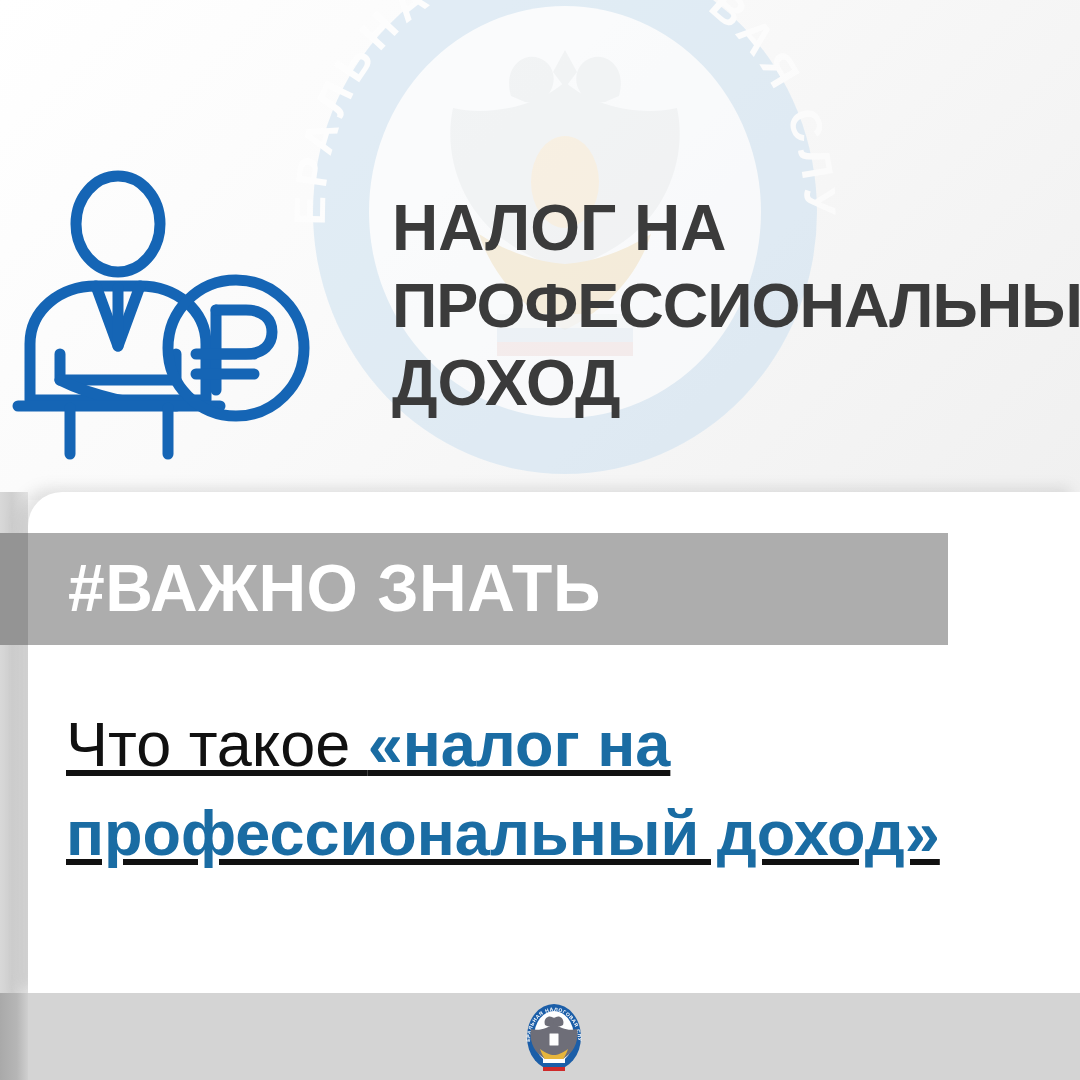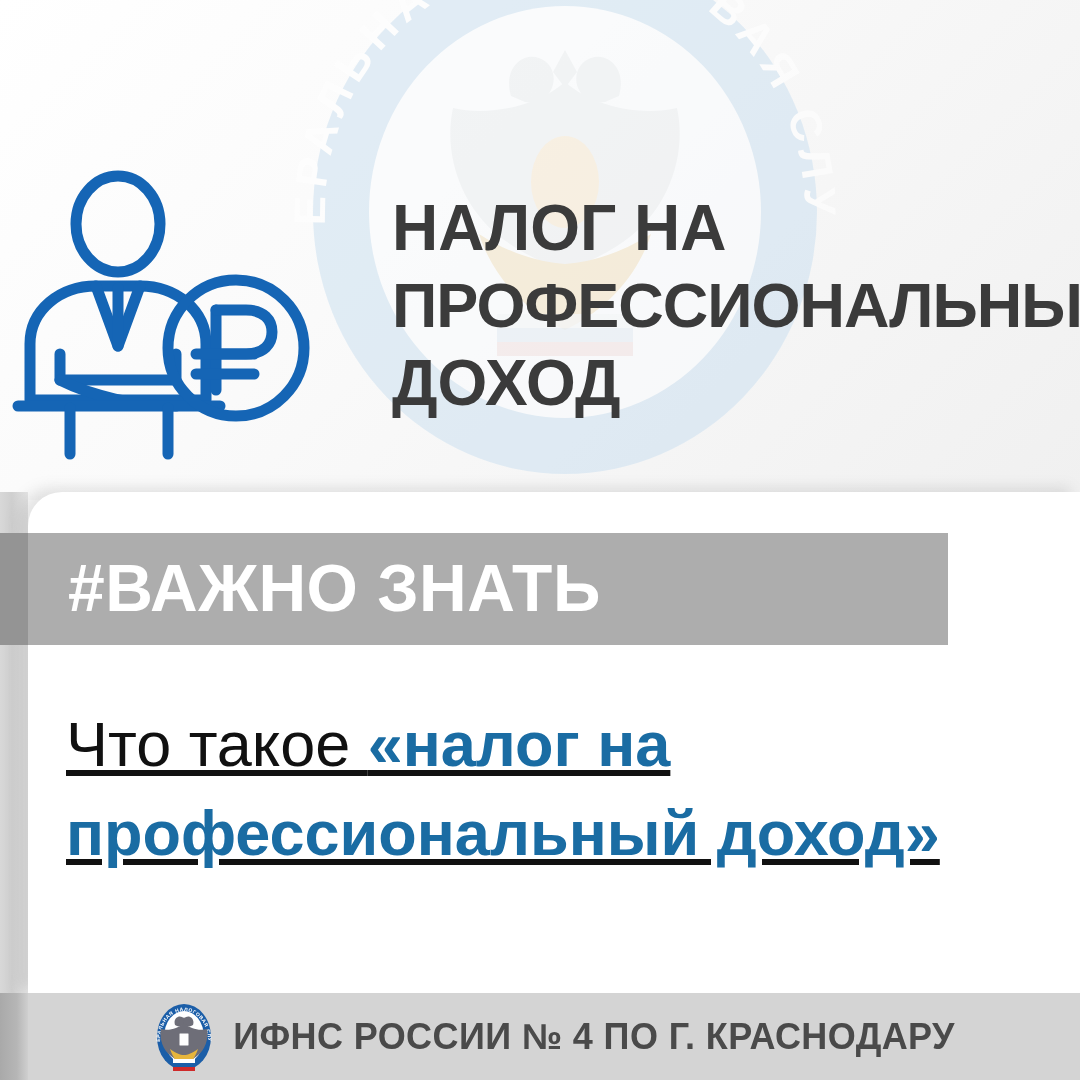--- a/index.html
+++ b/index.html
@@ -274,16 +274,15 @@
       </g>
       <rect x="26" y="32" width="10" height="13" rx="1" fill="#ffffff" stroke="#6e6e78" stroke-width="1"></rect>
       <path d="M17 48 c3 9 8 15 14 19 6 -4 11 -10 14 -19 -6 4 -10 6 -14 6 -4 0 -8 -2 -14 -6z" fill="#e7b63c"></path>
 
       <g>
         <path d="M20 58 h22 v4 h-22 z" fill="#ffffff"></path>
         <path d="M20 62 h22 v4 h-22 z" fill="#1b5ea8"></path>
         <path d="M20 66 h22 v4 h-22 z" fill="#cf2a2a"></path>
       </g>
     </svg>
-    <div class="footer-text">ИФНС РОССИИ № 4 ПО Г. КРАСНОДАРУ</div>
   </div>
 
 </div>
 
 </body></html>

